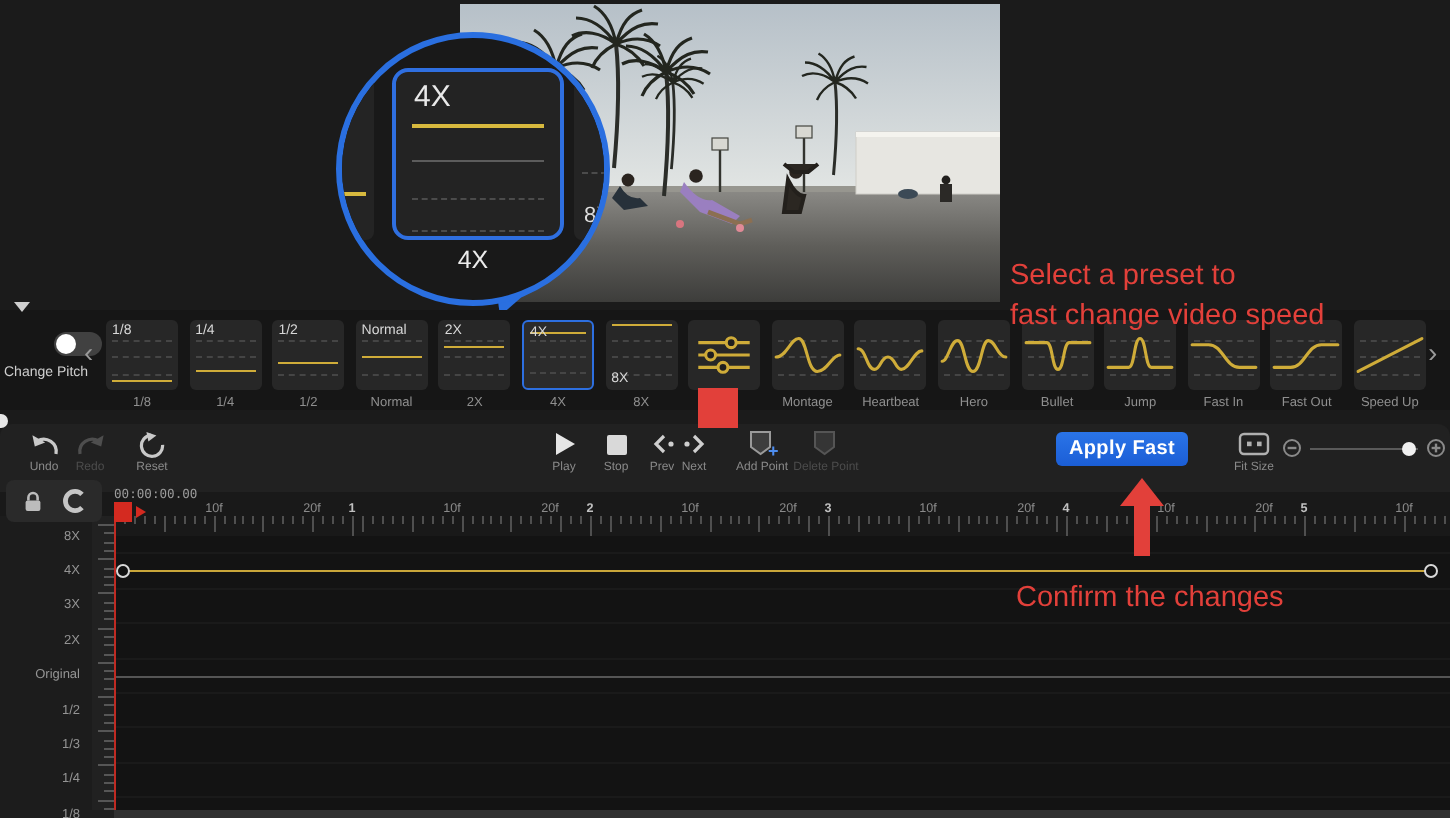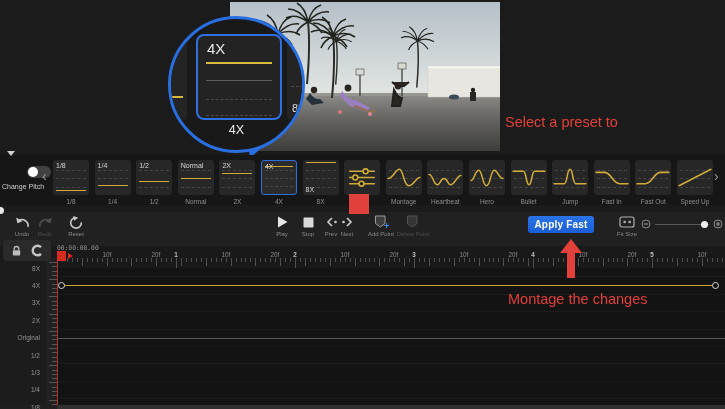--- a/index.html
+++ b/index.html
@@ -17,21 +17,21 @@
             border:2px solid #2f6fe0;border-radius:8px;box-sizing:border-box;}
   #mag-card .biglabel{position:absolute;left:9px;top:4px;font-size:15px;color:#e9e9e9;}
   .hline{position:absolute;left:8px;right:8px;height:0;}
   #mag-caption{position:absolute;left:0;top:104px;width:131px;text-align:center;
                font-size:12.5px;color:#ececec;}
   .mag-sliver{position:absolute;top:15px;width:30px;height:86px;background:#242424;border-radius:4px;}
   .mag-sliver .slab{position:absolute;left:5px;bottom:6px;font-size:11px;color:#dedede;}
 
   
   .anno{z-index:10;color:#e2403a;}
-  #anno-select{left:505px;top:112px;font-size:14.5px;line-height:20px;}
+  #anno-select{left:505px;top:128px;font-size:14.5px;line-height:20px;}
   #anno-confirm{left:508px;top:291px;font-size:14.5px;}
   #anno-square{left:349px;top:194px;width:20px;height:20px;background:#e2403a;}
   #anno-arrow-head{left:560px;top:239px;width:0;height:0;border-left:11px solid transparent;
                    border-right:11px solid transparent;border-bottom:14px solid #e2403a;}
   #anno-arrow-shaft{left:567px;top:252px;width:8px;height:26px;background:#e2403a;}
 
   
   #preset-strip{left:0;top:155px;width:725px;height:50px;background:#161616;z-index:2;}
   #collapse-tri{left:7px;top:-4px;width:0;height:0;border-left:4px solid transparent;
                 border-right:4px solid transparent;border-top:5px solid #cfcfcf;}
@@ -694,18 +694,19 @@
   <div class="abs pt" id="pt-right"></div>
   <div class="abs" id="playhead-line"></div>
   <div class="abs" id="playhead-top"></div>
   <div class="abs" id="playhead-chev"></div>
   <div class="abs" id="hscroll">
     <div class="abs" id="hscroll-thumb"></div>
   </div>
 
   <div class="abs anno" id="anno-select">
     <div>Select a preset to</div>
+    <div>fast change video speed</div>
   </div>
   <div class="abs anno" id="anno-square"></div>
   <div class="abs anno" id="anno-arrow-head"></div>
   <div class="abs anno" id="anno-arrow-shaft"></div>
-  <div class="abs anno" id="anno-confirm">Montage the changes</div>
+  <div class="abs anno" id="anno-confirm">Confirm the changes</div>
 </div>
 
 </body></html>

